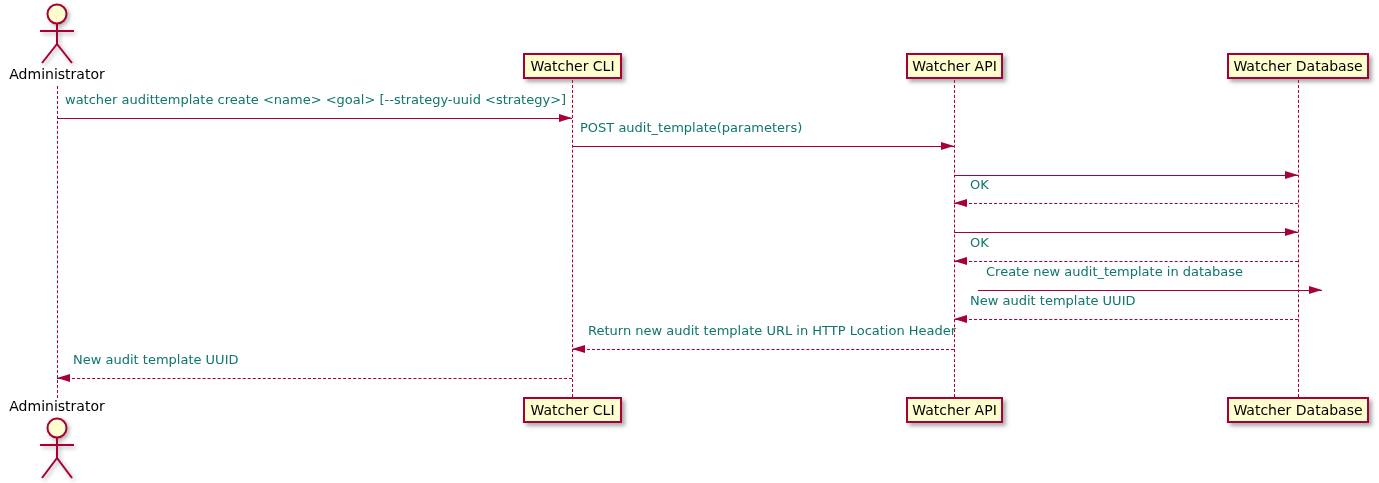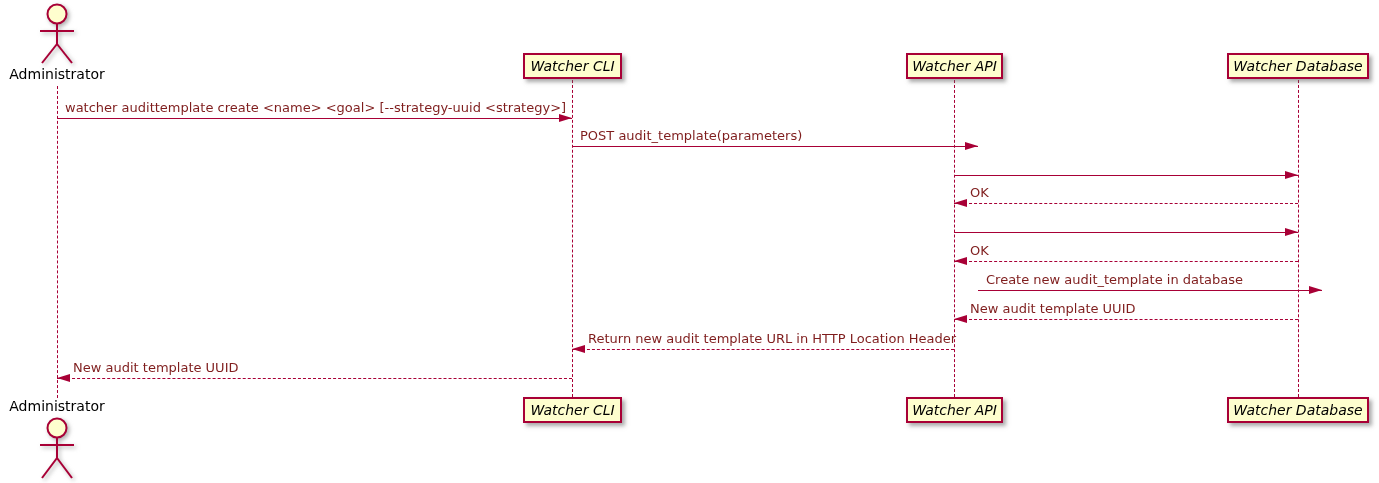--- a/index.html
+++ b/index.html
@@ -27,42 +27,41 @@
     height: 26px;
     background: #FEFECE;
     border: 2px solid #A80036;
     box-shadow: 3px 3px 4px rgba(100,100,100,0.55);
     display: flex;
     align-items: center;
     justify-content: center;
     font-size: 14px;
     white-space: nowrap;
     box-sizing: border-box;
-    font-style: italic;
   }
 
   
   .actor-figure { position: absolute; filter: drop-shadow(2.5px 2.5px 2px rgba(120,120,120,0.6)); }
   .actor-label {
     position: absolute;
     width: 120px;
     text-align: center;
     font-size: 14px;
     white-space: nowrap;
   }
 
   
   .message { position: absolute; height: 24px; }
   .msg-label {
     position: absolute;
-    bottom: 4px;
+    bottom: 12px;
     left: 8px;
     font-size: 13px;
     white-space: nowrap;
-    color: #7f1d1d;
+    color: #0f766e;
   }
   .message.dashed .msg-label { left: 16px; }
   .msg-line {
     position: absolute;
     left: 0; right: 0; bottom: 0;
     height: 0;
     border-top: 1px solid #A80036;
   }
   .message.dashed .msg-line { border-top-style: dashed; }
   .arrowhead { position: absolute; width: 0; height: 0; }
@@ -110,21 +109,21 @@
     <span>Watcher Database</span>
   </div>
 
   <div class="message solid" style="left:57px; top:95px; width:515px;">
     <div class="msg-label">watcher audittemplate create &lt;name&gt; &lt;goal&gt; [--strategy-uuid &lt;strategy&gt;]</div>
     <div class="msg-line">
         <span class="arrowhead right"></span>
       </div>
   </div>
 
-  <div class="message solid" style="left:572px; top:123px; width:382px;padding-left:24px;">
+  <div class="message solid" style="left:572px; top:123px; width:382px;">
     <div class="msg-label">POST audit_template(parameters)</div>
     <div class="msg-line">
         <span class="arrowhead right"></span>
       </div>
   </div>
 
   <div class="message solid" style="left:954px; top:152px; width:344px;">
     <div class="msg-line">
         <span class="arrowhead right"></span>
       </div>

